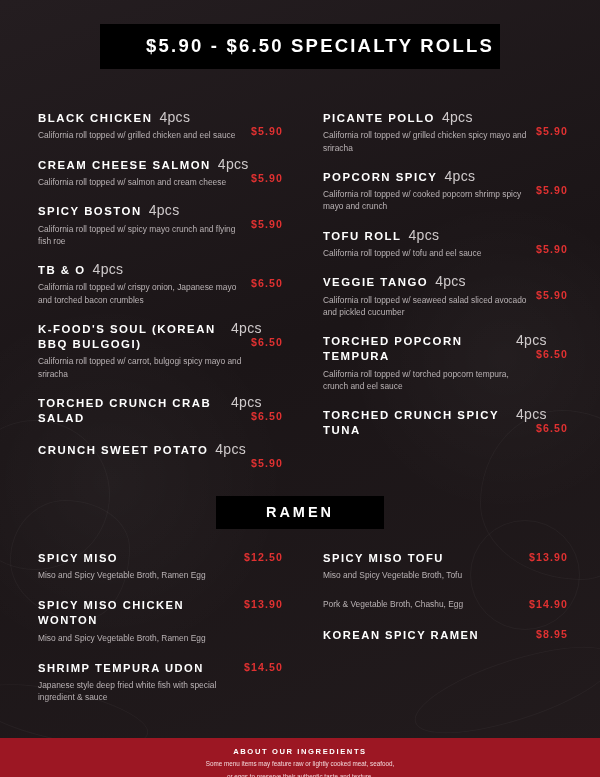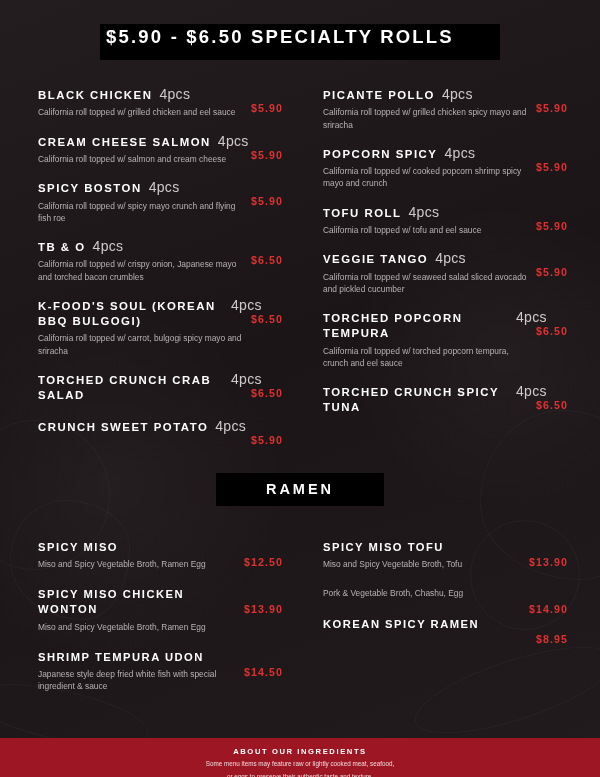--- a/index.html
+++ b/index.html
@@ -29,36 +29,36 @@
   }
   .wm1 { width: 150px; height: 150px; left: -40px; top: 420px; }
   .wm2 { width: 120px; height: 120px; left: 10px; top: 500px; border-radius: 46% 54% 38% 62% / 50% 40% 60% 50%; }
   .wm3 { width: 170px; height: 170px; right: -50px; top: 410px; border-radius: 48% 52% 40% 60% / 55% 45% 55% 45%; }
   .wm4 { width: 110px; height: 110px; right: 20px; top: 520px; }
   .wm5 { width: 210px; height: 60px; right: -20px; top: 660px; transform: rotate(-18deg); border-radius: 50%; }
   .wm6 { width: 180px; height: 50px; left: -30px; top: 690px; transform: rotate(12deg); border-radius: 50%; }
 
   .banner {
     position: relative;
-    margin: 24px auto 0;
+    margin: 24px auto 14px;
     width: 400px;
     background: #000;
-    text-align: left;
-    padding: 2px 6px 12px;
+    text-align: right;
+    padding: 11px 6px 12px;
   }
   .banner-title {
     color: #ffffff;
     font-size: 18.5px;
     letter-spacing: 2.2px;
     font-weight: bold;
   }
 
   .section-banner {
     position: relative;
-    margin: 12px auto;
+    margin: 0 auto;
     width: 168px;
     background: #000;
     text-align: center;
     padding: 8px 4px 9px;
   }
   .section-banner .banner-title { font-size: 14.5px; letter-spacing: 3px; }
 
   .columns {
     position: relative;
     display: flex;
@@ -100,21 +100,21 @@
     color: #b9b2b4;
     font-size: 8.4px;
     line-height: 1.45;
     margin-top: 3px;
     max-width: 210px;
   }
 
   .ramen-wrap { margin-top: 24px; }
   .ramen-columns { padding-top: 22px; }
   .ramen .item-name { font-size: 11.2px; }
-  .ramen .item-price { font-size: 10.6px; top: 16px; }
+  .ramen .item-price { font-size: 10.6px; top: 0; }
   .ramen .item { margin-bottom: 17px; }
 
   .footer {
     position: absolute;
     left: 0; right: 0; bottom: 0;
     height: 39px;
     background: #9c1723;
     text-align: center;
     padding-top: 9px;
   }

